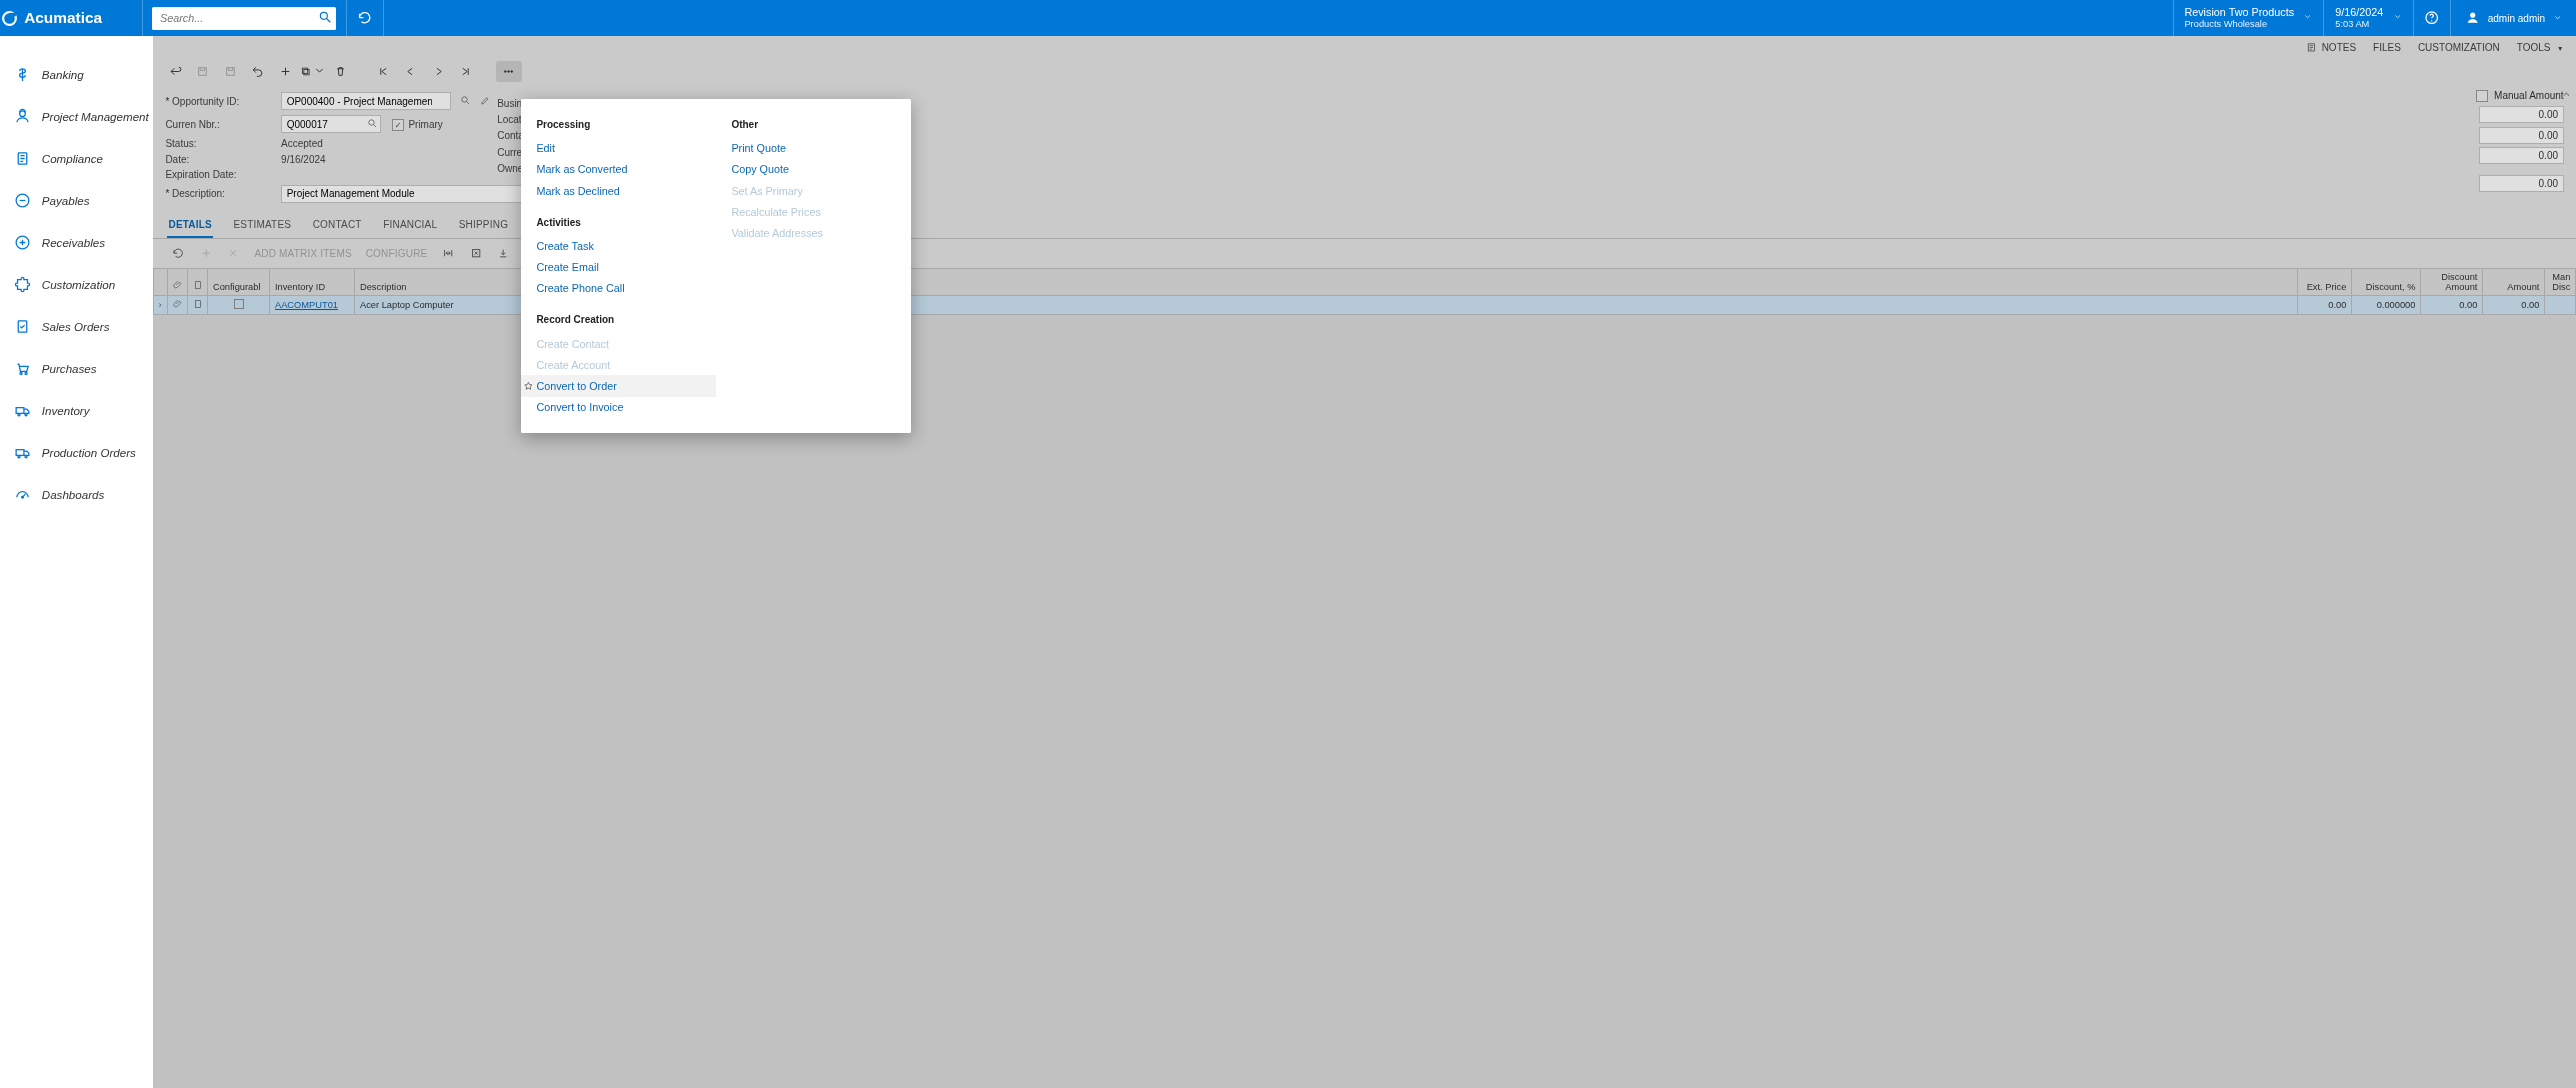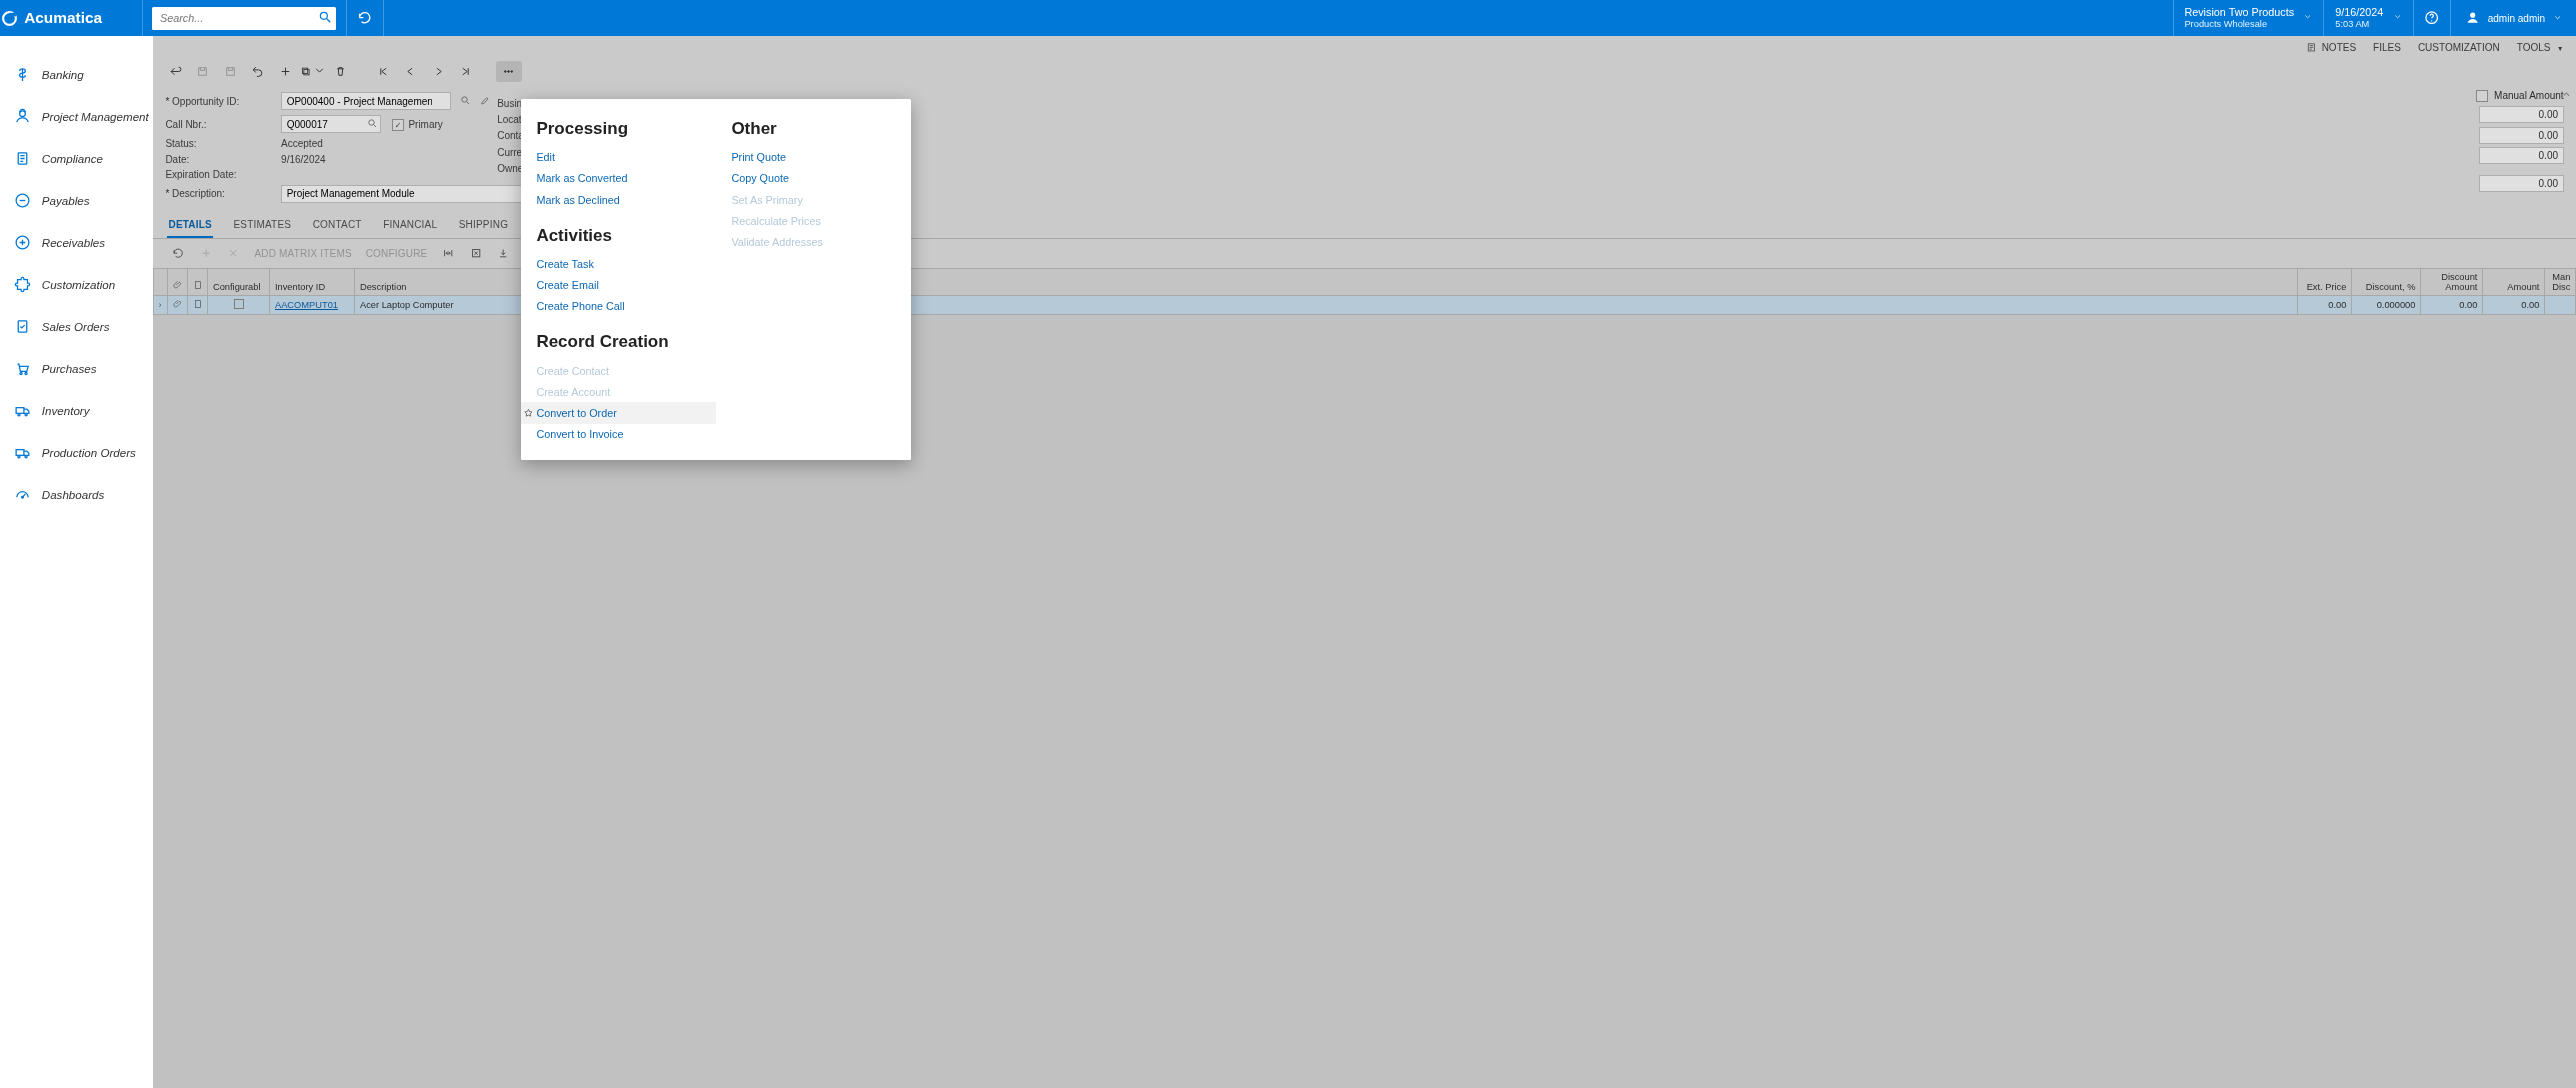--- a/index.html
+++ b/index.html
@@ -226,21 +226,21 @@
     left:368px; top:63px;
     width:390px;
     background:#fff;
     box-shadow:0 4.6px 18.5px rgba(0,0,0,.3);
     border-radius:1.5px;
     padding:20px 0 15.4px 0;
     display:flex;
     z-index:20;
   }
   .popover .col{ flex:1; padding:0 15.4px;}
-  .popover h3{ font-size:17px; font-weight:600; color:#222; margin-bottom:7.7px; margin-top:0;}
+  .popover h3{ font-size:10px; font-weight:600; color:#222; margin-bottom:7.7px; margin-top:0;}
   .popover h3.mt{ margin-top:15.4px;}
   .popover .item{
     font-size:10.8px; color:var(--link); padding:4.6px 0; cursor:pointer; position:relative;
   }
   .popover .item.dis{ color:#b4c9d9; cursor:default;}
   .popover .item.hovered{
     background:#f2f2f2; margin:0 -15.4px; padding:4.6px 15.4px;
   }
   .popover .item.hovered .star{
     position:absolute; left:1.5px; top:5.4px;
@@ -543,21 +543,21 @@
               </svg></span>
         </span>
         <span class="right-labels" style="grid-row: span 5;">
           <span>Busine</span>
           <span>Locatio</span>
           <span>Conta</span>
           <span>Curren</span>
           <span>Owner</span>
         </span>
 
-        <span class="lbl">Call Nbr.:</span>
+        <span class="lbl">Curren Nbr.:</span>
         <span>
           <span class="in-wrap">
             <input class="txt" style="width: 100px;" value="Q000017">
             <span class="after-ico"><svg viewBox="0 0 24 24">
                   <circle cx="10" cy="10" r="6"></circle>
                   <line x1="15" y1="15" x2="20" y2="20"></line>
                 </svg></span>
           </span>
           &nbsp;&nbsp;
           <span class="chk">

